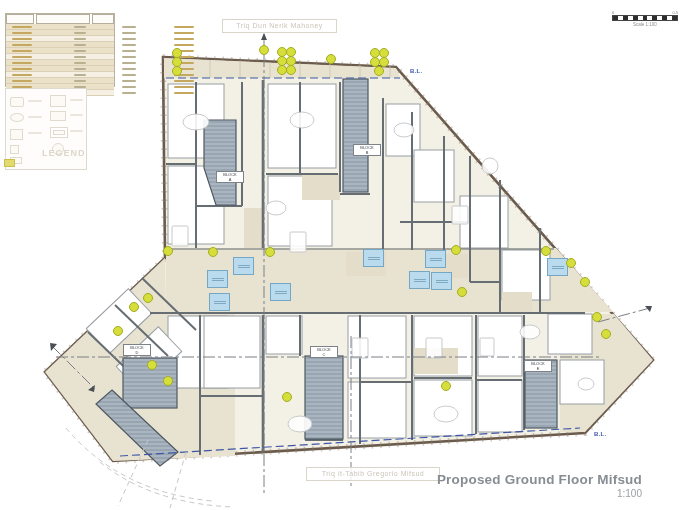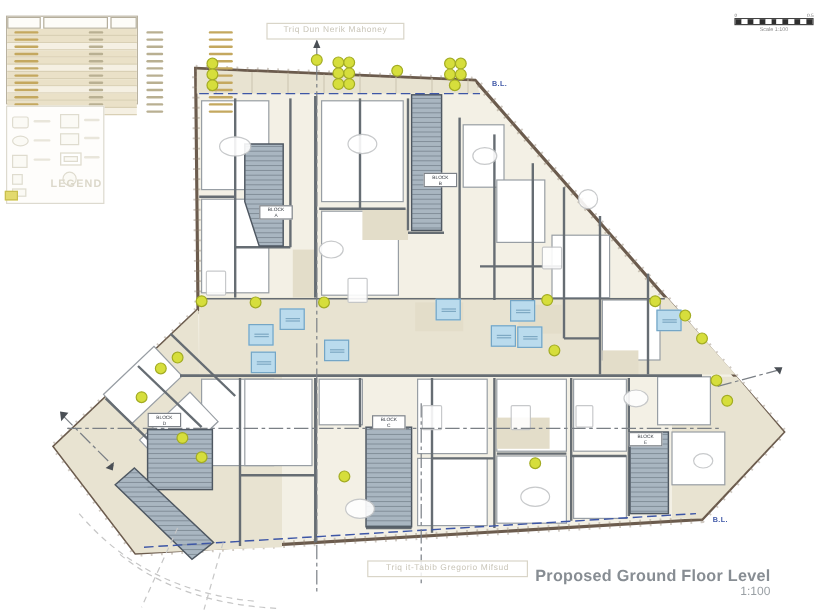--- a/index.html
+++ b/index.html
@@ -346,21 +346,21 @@
       <div class="sb-cell sb-b"></div>
       <div class="sb-cell sb-w"></div>
       <div class="sb-cell sb-b"></div>
     </div>
   <div id="scalebar-caption">Scale 1:100</div>
 </div>
 
 <div id="bl-top" class="abs bl-label">B.L.</div>
 <div id="bl-bottom" class="abs bl-label">B.L.</div>
 
-<div id="plan-title" class="abs">Proposed Ground Floor Level</div>
+<div id="plan-title" class="abs">Proposed Ground Floor Mifsud</div>
 <div id="plan-scale" class="abs">1:100</div>
 
 <div class="block-label abs" style="left: 216px; top: 171px;">
     <div>BLOCK</div>
     <div>A</div>
   </div>
 <div class="block-label abs" style="left: 353px; top: 144px;">
     <div>BLOCK</div>
     <div>B</div>
   </div>

